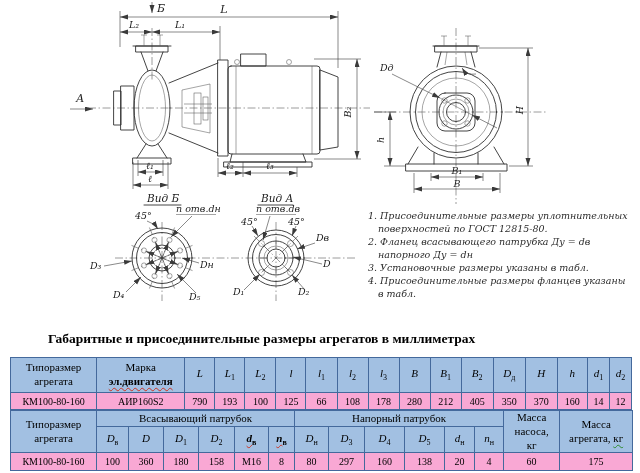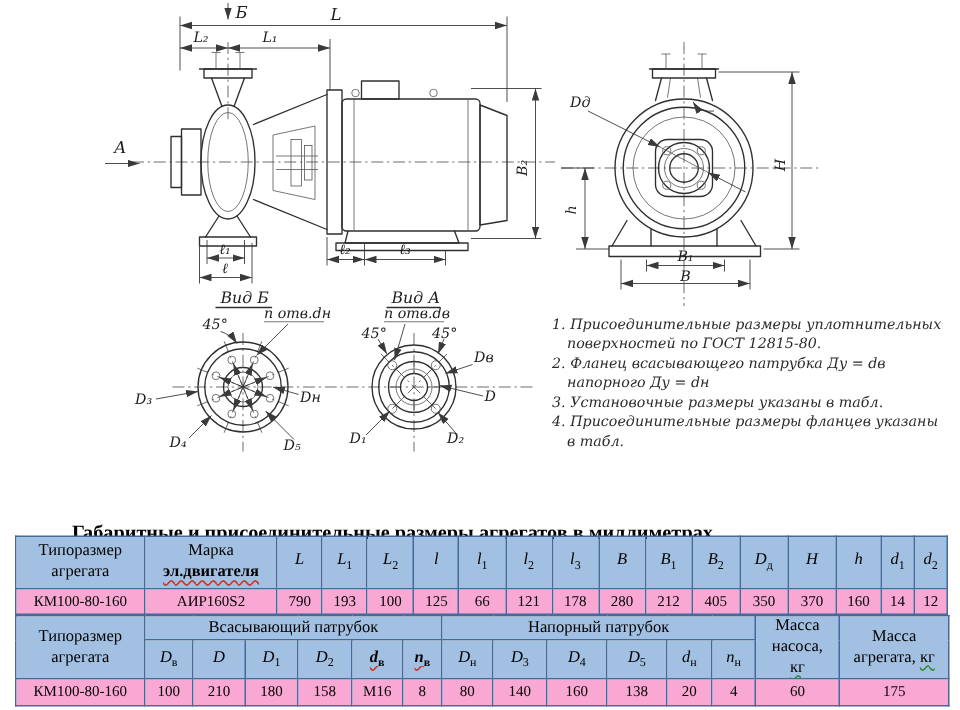--- a/index.html
+++ b/index.html
@@ -14,21 +14,21 @@
   svg .dd{stroke:#4c4c4c;fill:none;stroke-width:0.55;stroke-dasharray:8 2.5 1.5 2.5;}
   svg .dim{stroke:#3a3a3a;fill:none;stroke-width:0.6;}
   svg text{stroke:none;fill:#1c1c1c;}
   svg text.dl{font:italic 9.5px "DejaVu Serif", serif;}
   svg text.big{font:italic 11px "DejaVu Serif", serif;}
   svg text.note{font:italic 9.5px "DejaVu Serif", serif;fill:#2b2b2b;}
   svg text.ttl{font:italic 10.5px "DejaVu Serif", serif;}
   
   .caption{
     position:absolute;left:0;top:331px;width:640px;padding-left:48px;box-sizing:border-box;
-    font-weight:bold;font-size:13.5px;color:#000;margin-top:16px;
+    font-weight:bold;font-size:13.5px;color:#000;
   }
   
   .tables{position:absolute;left:10px;top:357px;width:516px;}
   table{border-collapse:collapse;table-layout:fixed;width:622px;font-family:"Liberation Serif", serif;}
   th,td{border:1px solid #44699c;text-align:center;vertical-align:middle;padding:0 1px;color:#000;overflow:hidden;}
   th{background:#a2c0e2;font-weight:normal;font-size:11px;line-height:1.25;}
   td{background:#f9a8d4;font-size:10px;}
   #t1 th{height:34px;} #t1 td{height:16px;}
   .grp th{height:15px;}
   .sub th{height:25px;}
@@ -298,21 +298,21 @@
       <th><i>d</i><sub>2</sub></th>
     </tr>
     <tr>
       <td>КМ100-80-160</td>
       <td>АИР160S2</td>
       <td>790</td>
       <td>193</td>
       <td>100</td>
       <td>125</td>
       <td>66</td>
-      <td>121</td>
+      <td>108</td>
       <td>178</td>
       <td>280</td>
       <td>212</td>
       <td>405</td>
       <td>350</td>
       <td>370</td>
       <td>160</td>
       <td>14</td>
       <td>12</td>
     </tr>
@@ -365,27 +365,27 @@
       <th><i>D</i><sub>н</sub></th>
       <th><i>D</i><sub>3</sub></th>
       <th><i>D</i><sub>4</sub></th>
       <th><i>D</i><sub>5</sub></th>
       <th><i>d</i><sub>н</sub></th>
       <th><i>n</i><sub>н</sub></th>
     </tr>
     <tr>
       <td>КМ100-80-160</td>
       <td>100</td>
-      <td>210</td>
+      <td>360</td>
       <td>180</td>
       <td>158</td>
       <td>М16</td>
       <td>8</td>
       <td>80</td>
-      <td>140</td>
+      <td>297</td>
       <td>160</td>
       <td>138</td>
       <td>20</td>
       <td>4</td>
       <td>60</td>
       <td>175</td>
     </tr>
   </tbody>
     </table>
 </div>

